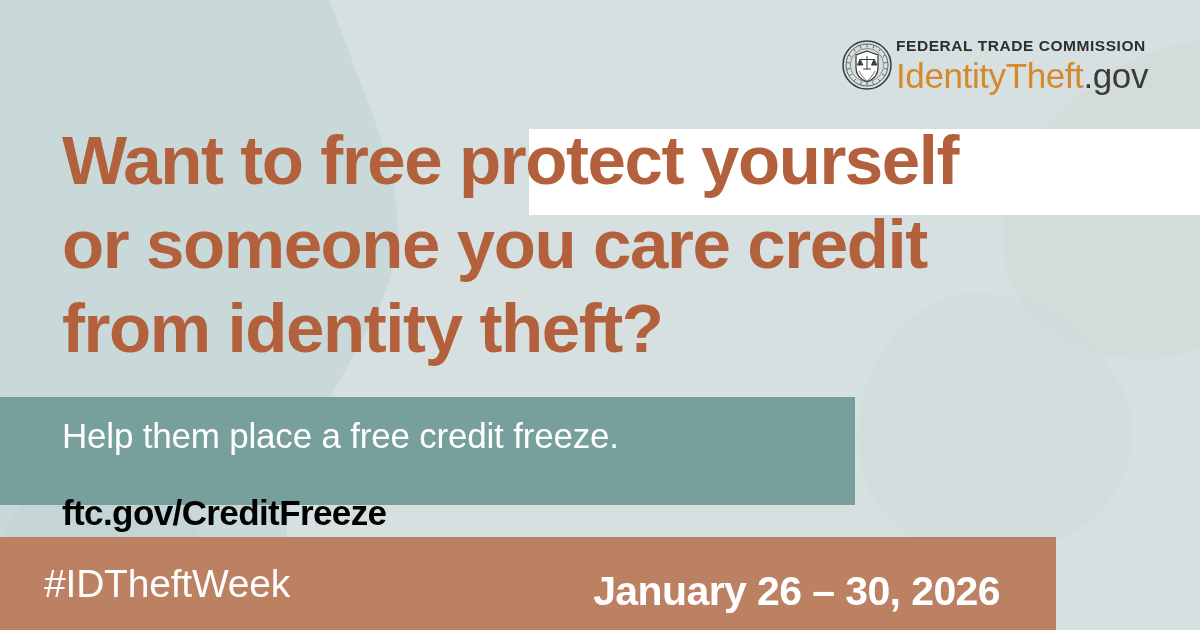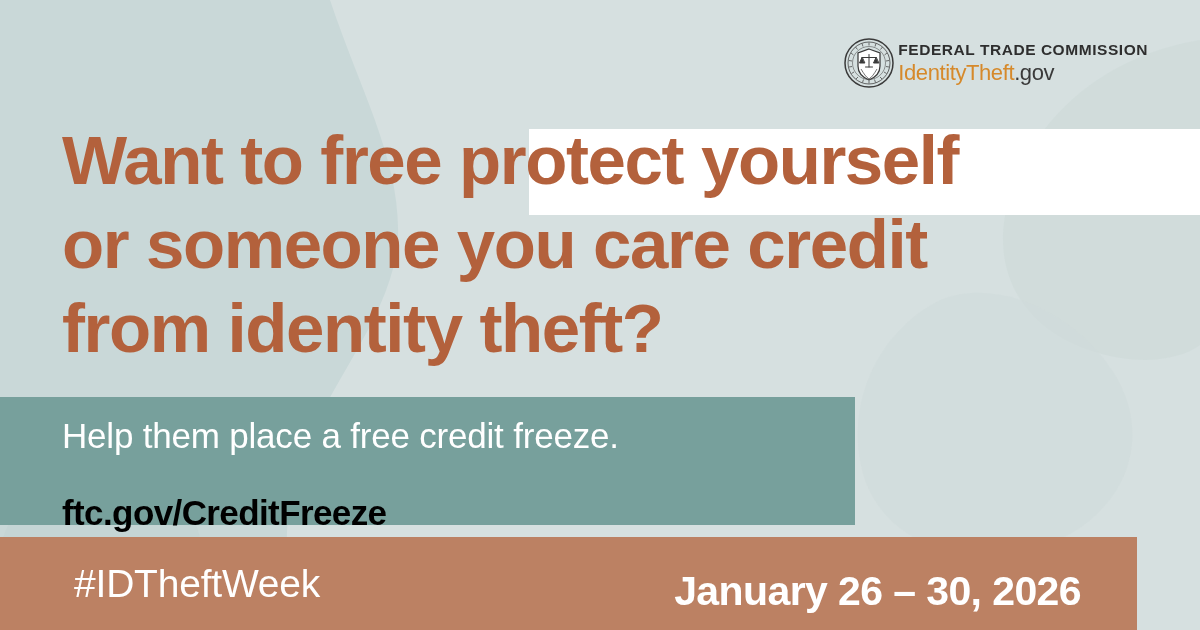--- a/index.html
+++ b/index.html
@@ -53,21 +53,21 @@
   }
   #agency-name {
     font-size: 15.5px;
     font-weight: bold;
     letter-spacing: 0.55px;
     color: #2e2e2e;
     margin-bottom: 4px;
     white-space: nowrap;
   }
   #wordmark {
-    font-size: 22px;
+    font-size: 35px;
     letter-spacing: -0.4px;
     white-space: nowrap;
     line-height: 1;
   }
   #wordmark-brand { color: #d6892a; }
   #wordmark-tld   { color: #3a3a3a; }
 
   
   #headline {
     position: absolute;
@@ -101,21 +101,21 @@
     background: #ffffff;
     z-index: 1;
   }
 
   
   #callout-band {
     position: absolute;
     left: 0;
     top: 397px;
     width: 855px;
-    height: 128px;
+    height: 108px;
     background: #77a09c;
     z-index: 5;
     box-sizing: border-box;
     padding: 16px 0 0 62px;
   }
   #callout-line1 {
     font-size: 35px;
     color: #ffffff;
     line-height: 45px;
     letter-spacing: -0.2px;
@@ -129,29 +129,29 @@
     letter-spacing: -0.6px;
     white-space: nowrap;
     margin-top: 32px;
   }
 
   
   #footer-bar {
     position: absolute;
     left: 0;
     top: 537px;
-    width: 1137px;
+    width: 1056px;
     height: 93px;
     background: #bc8163;
     z-index: 5;
     display: flex;
     align-items: center;
     justify-content: space-between;
     box-sizing: border-box;
-    padding: 0 56px 0 74px;
+    padding: 0 56px 0 44px;
   }
   #hashtag {
     font-size: 39px;
     color: #ffffff;
     letter-spacing: -0.2px;
     line-height: 1;
     white-space: nowrap;
   }
   #event-dates {
     font-size: 41px;

